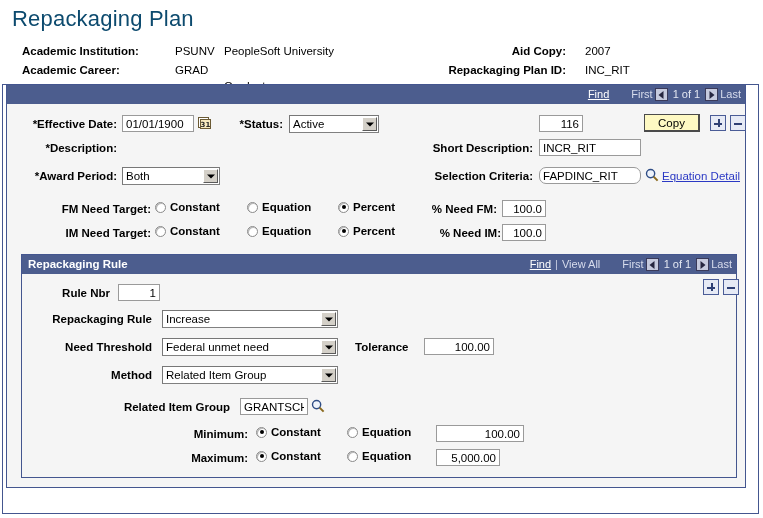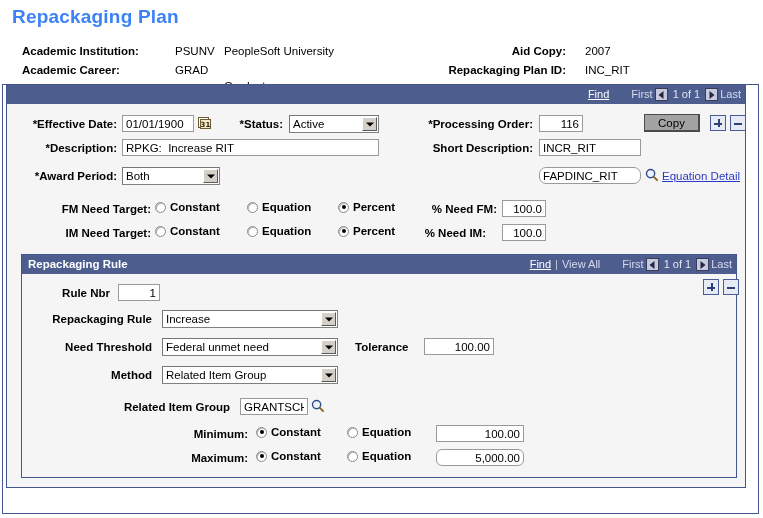--- a/index.html
+++ b/index.html
@@ -16,23 +16,23 @@
     background: #ffffff;
     font-size: 11px;
     color: #000000;
   }
 
   
   .page-title {
     position: absolute;
     left: 12px;
     top: 6px;
-    font-size: 19px;
-    font-weight: bold;
-    color: #3b82f6;
+    font-size: 22px;
+    font-weight: normal;
+    color: #0c4a6e;
     letter-spacing: 0.2px;
   }
 
   
   .hdr-label {
     position: absolute;
     font-weight: bold;
     font-size: 11.5px;
     color: #000;
     white-space: nowrap;
@@ -252,21 +252,21 @@
   .radio-lbl {
     font-weight: bold;
     font-size: 11.5px;
     color: #000;
   }
 
   
   .btn-copy {
     position: absolute;
     box-sizing: border-box;
-    background: #a3a3a3;
+    background: #fef9c3;
     border: 1px solid #4b4b4b;
     border-right-width: 2px;
     border-bottom-width: 2px;
     font-family: "Liberation Sans", sans-serif;
     font-size: 11.5px;
     color: #000;
     text-align: center;
     cursor: pointer;
     line-height: 16px;
   }
@@ -383,39 +383,38 @@
         <text x="7.4" y="11" font-family="DejaVu Sans, sans-serif" font-size="7" fill="#2a2a2a" text-anchor="middle">31</text>
       </svg>
     </span>
 
     <div class="lbl r" style="left:200px; top:33px; width:76px;">*Status:</div>
     <div class="dd" style="left:282px; top:30px; width:90px;">
       <span class="dd-text">Active</span>
       <span class="dd-btn"></span>
     </div>
 
-    <div class="lbl r" style="left:392px; top:33px; width:134px;">*Processing Order:</div>
     <input class="tb num" style="left: 532px; top: 30px; width: 44px;" type="text" value="116">
 
     <div class="btn-copy" style="left:637px; top:29px; width:56px; height:18px;">Copy</div>
     <div class="pm plus" style="left:703px; top:30px;"></div>
     <div class="pm" style="left:723px; top:30px;"></div>
 
     <div class="lbl r" style="left:4px; top:57px; width:106px;">*Description:</div>
-    <input class="tb" style="left: 115px; top: 54px; width: 257px;" type="text" value="RPKG:  Increase RIT">
 
     <div class="lbl r" style="left:392px; top:57px; width:134px;">Short Description:</div>
     <input class="tb" style="left: 532px; top: 54px; width: 102px;" type="text" value="INCR_RIT">
 
     <div class="lbl r" style="left:4px; top:85px; width:106px;">*Award Period:</div>
     <div class="dd" style="left:115px; top:82px; width:98px;">
       <span class="dd-text">Both</span>
       <span class="dd-btn"></span>
     </div>
 
+    <div class="lbl r" style="left:392px; top:85px; width:134px;">Selection Criteria:</div>
     <input class="tb" style="left: 532px; top: 82px; width: 102px; border-radius: 7px;" type="text" value="FAPDINC_RIT">
     <span class="mag-icon" style="left:638px; top:83px;">
       <svg width="14" height="14" viewBox="0 0 14 14">
         <circle cx="5.6" cy="5.6" r="4.1" fill="#eef3fb" stroke="#2f4d86" stroke-width="1.4"></circle>
         <line x1="8.6" y1="8.6" x2="12.6" y2="12.6" stroke="#8a6a1e" stroke-width="2"></line>
       </svg>
     </span>
     <span class="link" style="left:655px; top:85px;">Equation Detail</span>
 
     <div class="lbl r" style="left:14px; top:118px; width:130px;">FM Need Target:</div>
@@ -440,21 +439,21 @@
       <span class="radio-lbl">Constant</span>
     </div>
     <div class="radio-wrap" style="left:240px; top:140px;">
       <span class="radio"></span>
       <span class="radio-lbl">Equation</span>
     </div>
     <div class="radio-wrap" style="left:331px; top:140px;">
       <span class="radio on"></span>
       <span class="radio-lbl">Percent</span>
     </div>
-    <div class="lbl r" style="left:381px; top:142px; width:98px;">% Need IM:</div>
+    <div class="lbl r" style="left:396px; top:142px; width:98px;">% Need IM:</div>
     <input class="tb num" style="left: 495px; top: 139px; width: 44px;" type="text" value="100.0">
 
     <div class="inner-group">
 
       <div class="navbar" style="left:0; top:0; width:100%;">
         <span class="grp-title">Repackaging Rule</span>
         <div class="nav-right">
           <span class="nav-link">Find</span>
           <span class="nav-sep">|</span>
           <span class="nav-plain">View All</span>
@@ -517,20 +516,20 @@
 
         <div class="lbl r" style="left:80px; top:178px; width:146px;">Maximum:</div>
         <div class="radio-wrap" style="left:234px; top:176px;">
           <span class="radio on"></span>
           <span class="radio-lbl">Constant</span>
         </div>
         <div class="radio-wrap" style="left:325px; top:176px;">
           <span class="radio"></span>
           <span class="radio-lbl">Equation</span>
         </div>
-        <input class="tb num" style="left: 414px; top: 175px; width: 88px; border-radius: 6px;" type="text" value="5,000.00">
+        <input class="tb num" style="left: 414px; top: 175px; width: 64px;" type="text" value="5,000.00">
 
       </div>
     </div>
 
   </div>
 
 </div>
 
 </body></html>

